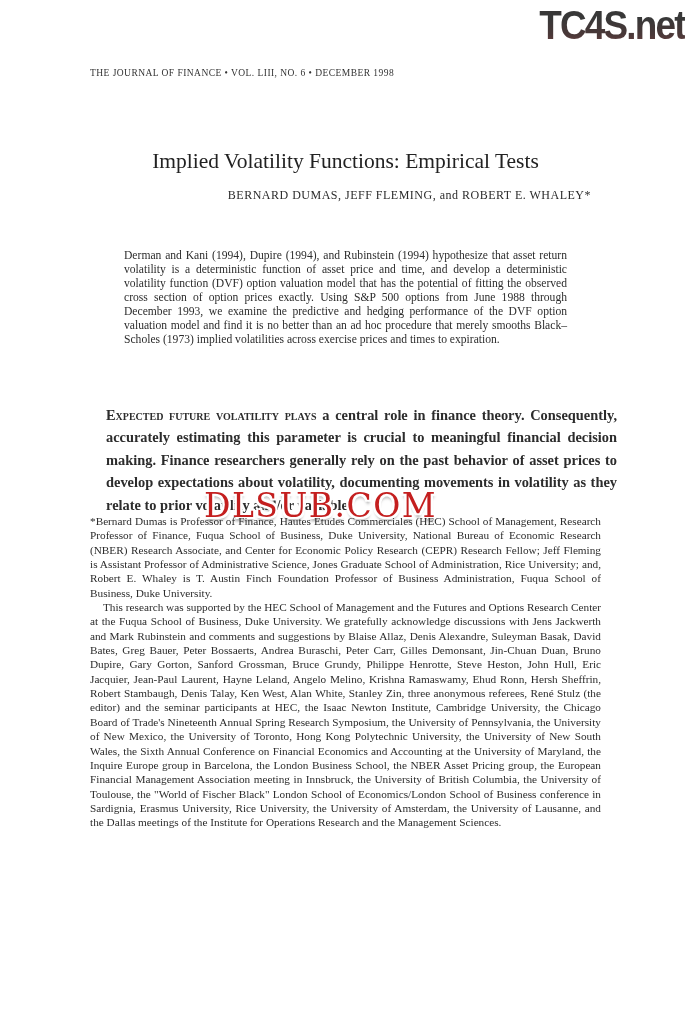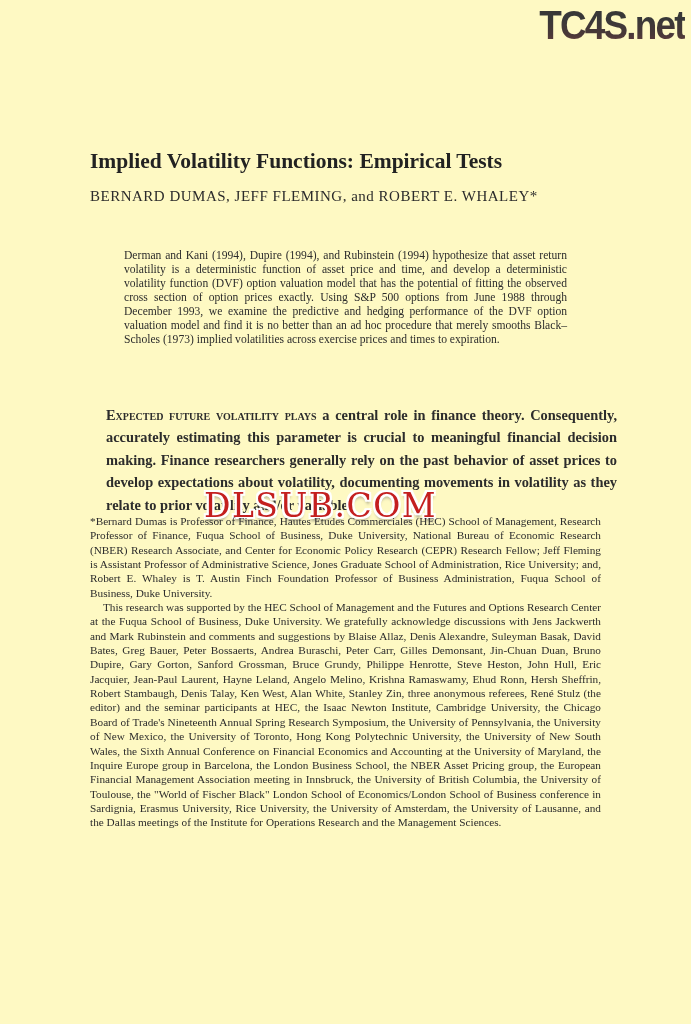--- a/index.html
+++ b/index.html
@@ -1,19 +1,19 @@
 <!DOCTYPE html>
 <html><head>
 <meta charset="utf-8">
 <style>
   html,body{margin:0;padding:0;background:#888;}
   .page{
     position:relative;
     width:691px;height:1024px;
-    background:#fef9c3;
+    background:#ffffff;
     font-family:"Liberation Serif", serif;
     color:#2e2e2e;
     overflow:hidden;
     margin:0 auto;
   }
   .journal-line{
     position:absolute;left:90px;top:68px;width:520px;
     font-size:9.5px;letter-spacing:0.45px;color:#333;
     white-space:nowrap;
   }
@@ -22,25 +22,25 @@
     font-family:"Liberation Sans", sans-serif;
     font-weight:bold;font-size:41px;letter-spacing:-2px;
     transform:scaleX(0.9);transform-origin:100% 50%;
     background:linear-gradient(180deg,#383838 35%,#4a3838 70%,#7c4444 100%);
     -webkit-background-clip:text;background-clip:text;
     color:transparent;
     white-space:nowrap;
   }
   .title{
     position:absolute;left:90px;top:135px;width:511px;
-    text-align:left;font-weight:bold;font-size:21.5px;color:#222;
+    text-align:center;font-weight:normal;font-size:21.5px;color:#222;
   }
   .authors{
-    position:absolute;left:90px;top:188px;width:511px;
-    text-align:left;font-size:15px;letter-spacing:0.5px;color:#2b2b2b;
+    position:absolute;left:80px;top:188px;width:511px;
+    text-align:right;font-size:12px;letter-spacing:0.5px;color:#2b2b2b;
     white-space:nowrap;
   }
   .abstract-head{
     position:absolute;left:90px;top:227px;width:511px;
     text-align:center;font-weight:bold;font-size:12px;letter-spacing:0.6px;
   }
   .abstract{
     position:absolute;left:124px;top:249px;width:443px;
     font-size:11.6px;line-height:14px;text-align:justify;color:#2c2c2c;
   }
@@ -83,20 +83,21 @@
       0 5px 4px rgba(120,120,120,0.5);
   }
 </style>
 </head>
 <body>
 
 <div class="page">
 
   <div class="wm-top">TC4S.net</div>
 
+  <div class="journal-line">THE JOURNAL OF FINANCE • VOL. LIII, NO. 6 • DECEMBER 1998</div>
 
   <h1 class="title">Implied Volatility Functions: Empirical Tests</h1>
 
   <div class="authors">BERNARD DUMAS, JEFF FLEMING, and ROBERT E. WHALEY*</div>
 
 
   <div class="abstract">Derman and Kani (1994), Dupire (1994), and Rubinstein (1994) hypothesize that asset return volatility is a deterministic function of asset price and time, and develop a deterministic volatility function (DVF) option valuation model that has the potential of fitting the observed cross section of option prices exactly. Using S&amp;P 500 options from June 1988 through December 1993, we examine the predictive and hedging performance of the DVF option valuation model and find it is no better than an ad hoc procedure that merely smooths Black–Scholes (1973) implied volatilities across exercise prices and times to expiration.</div>
 
   <div class="body-par">
     <span class="lead-caps">Expected future volatility plays</span><span> a central role in finance theory. Consequently, accurately estimating this parameter is crucial to meaningful financial decision making. Finance researchers generally rely on the past behavior of asset prices to develop expectations about volatility, documenting movements in volatility as they relate to prior volatility and/or variables</span>

